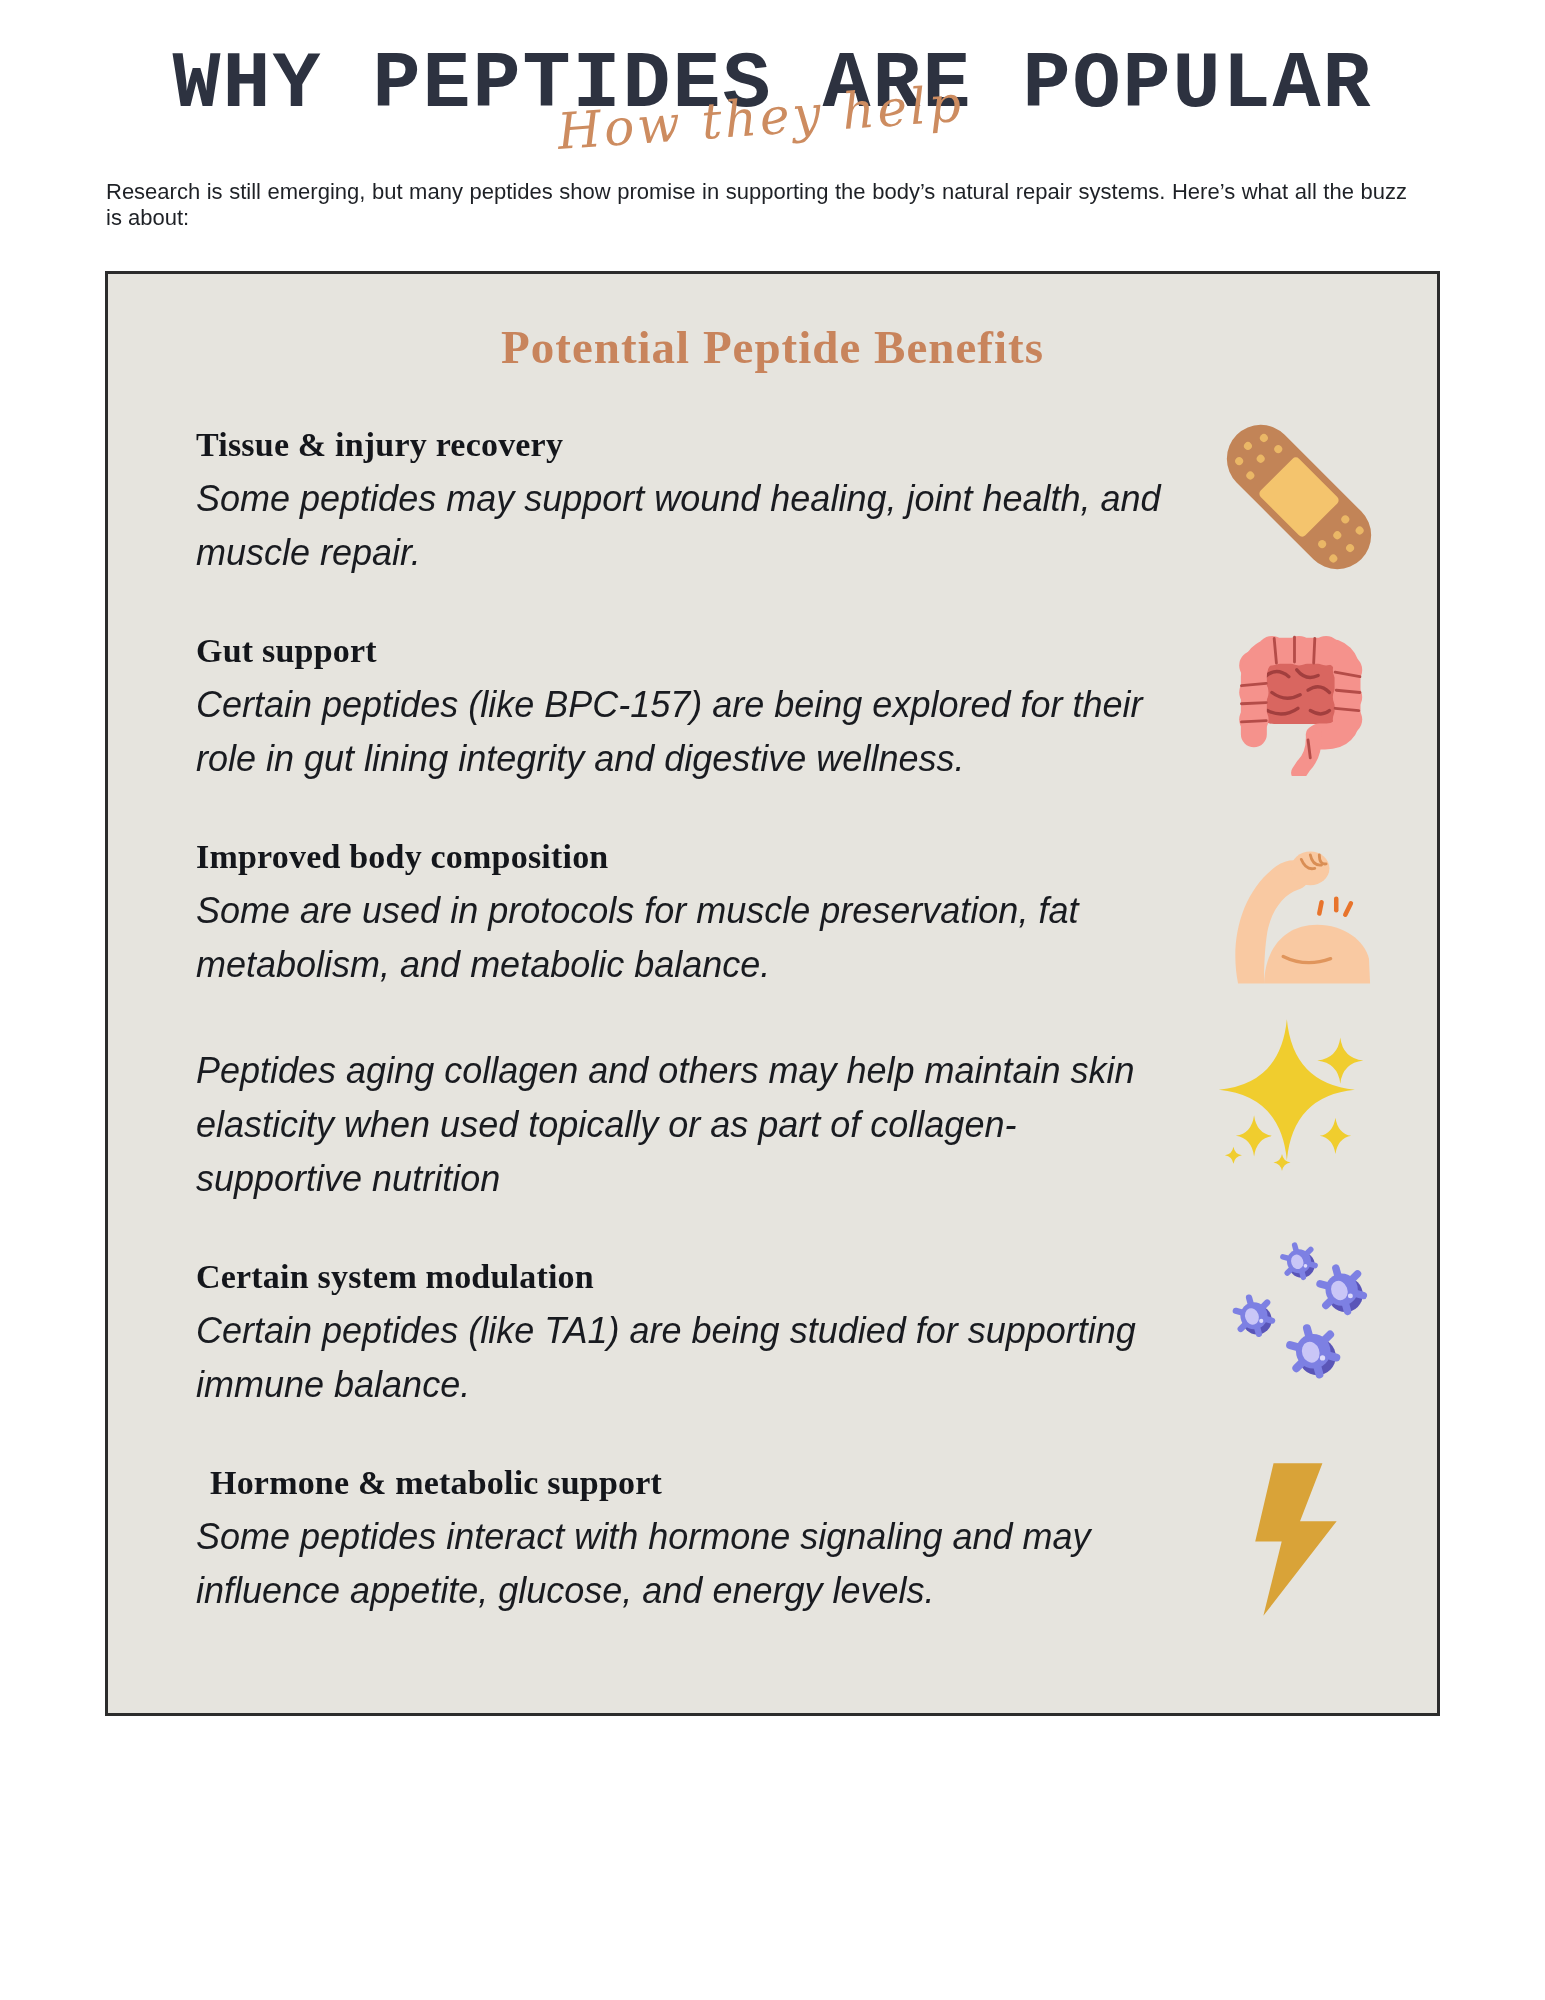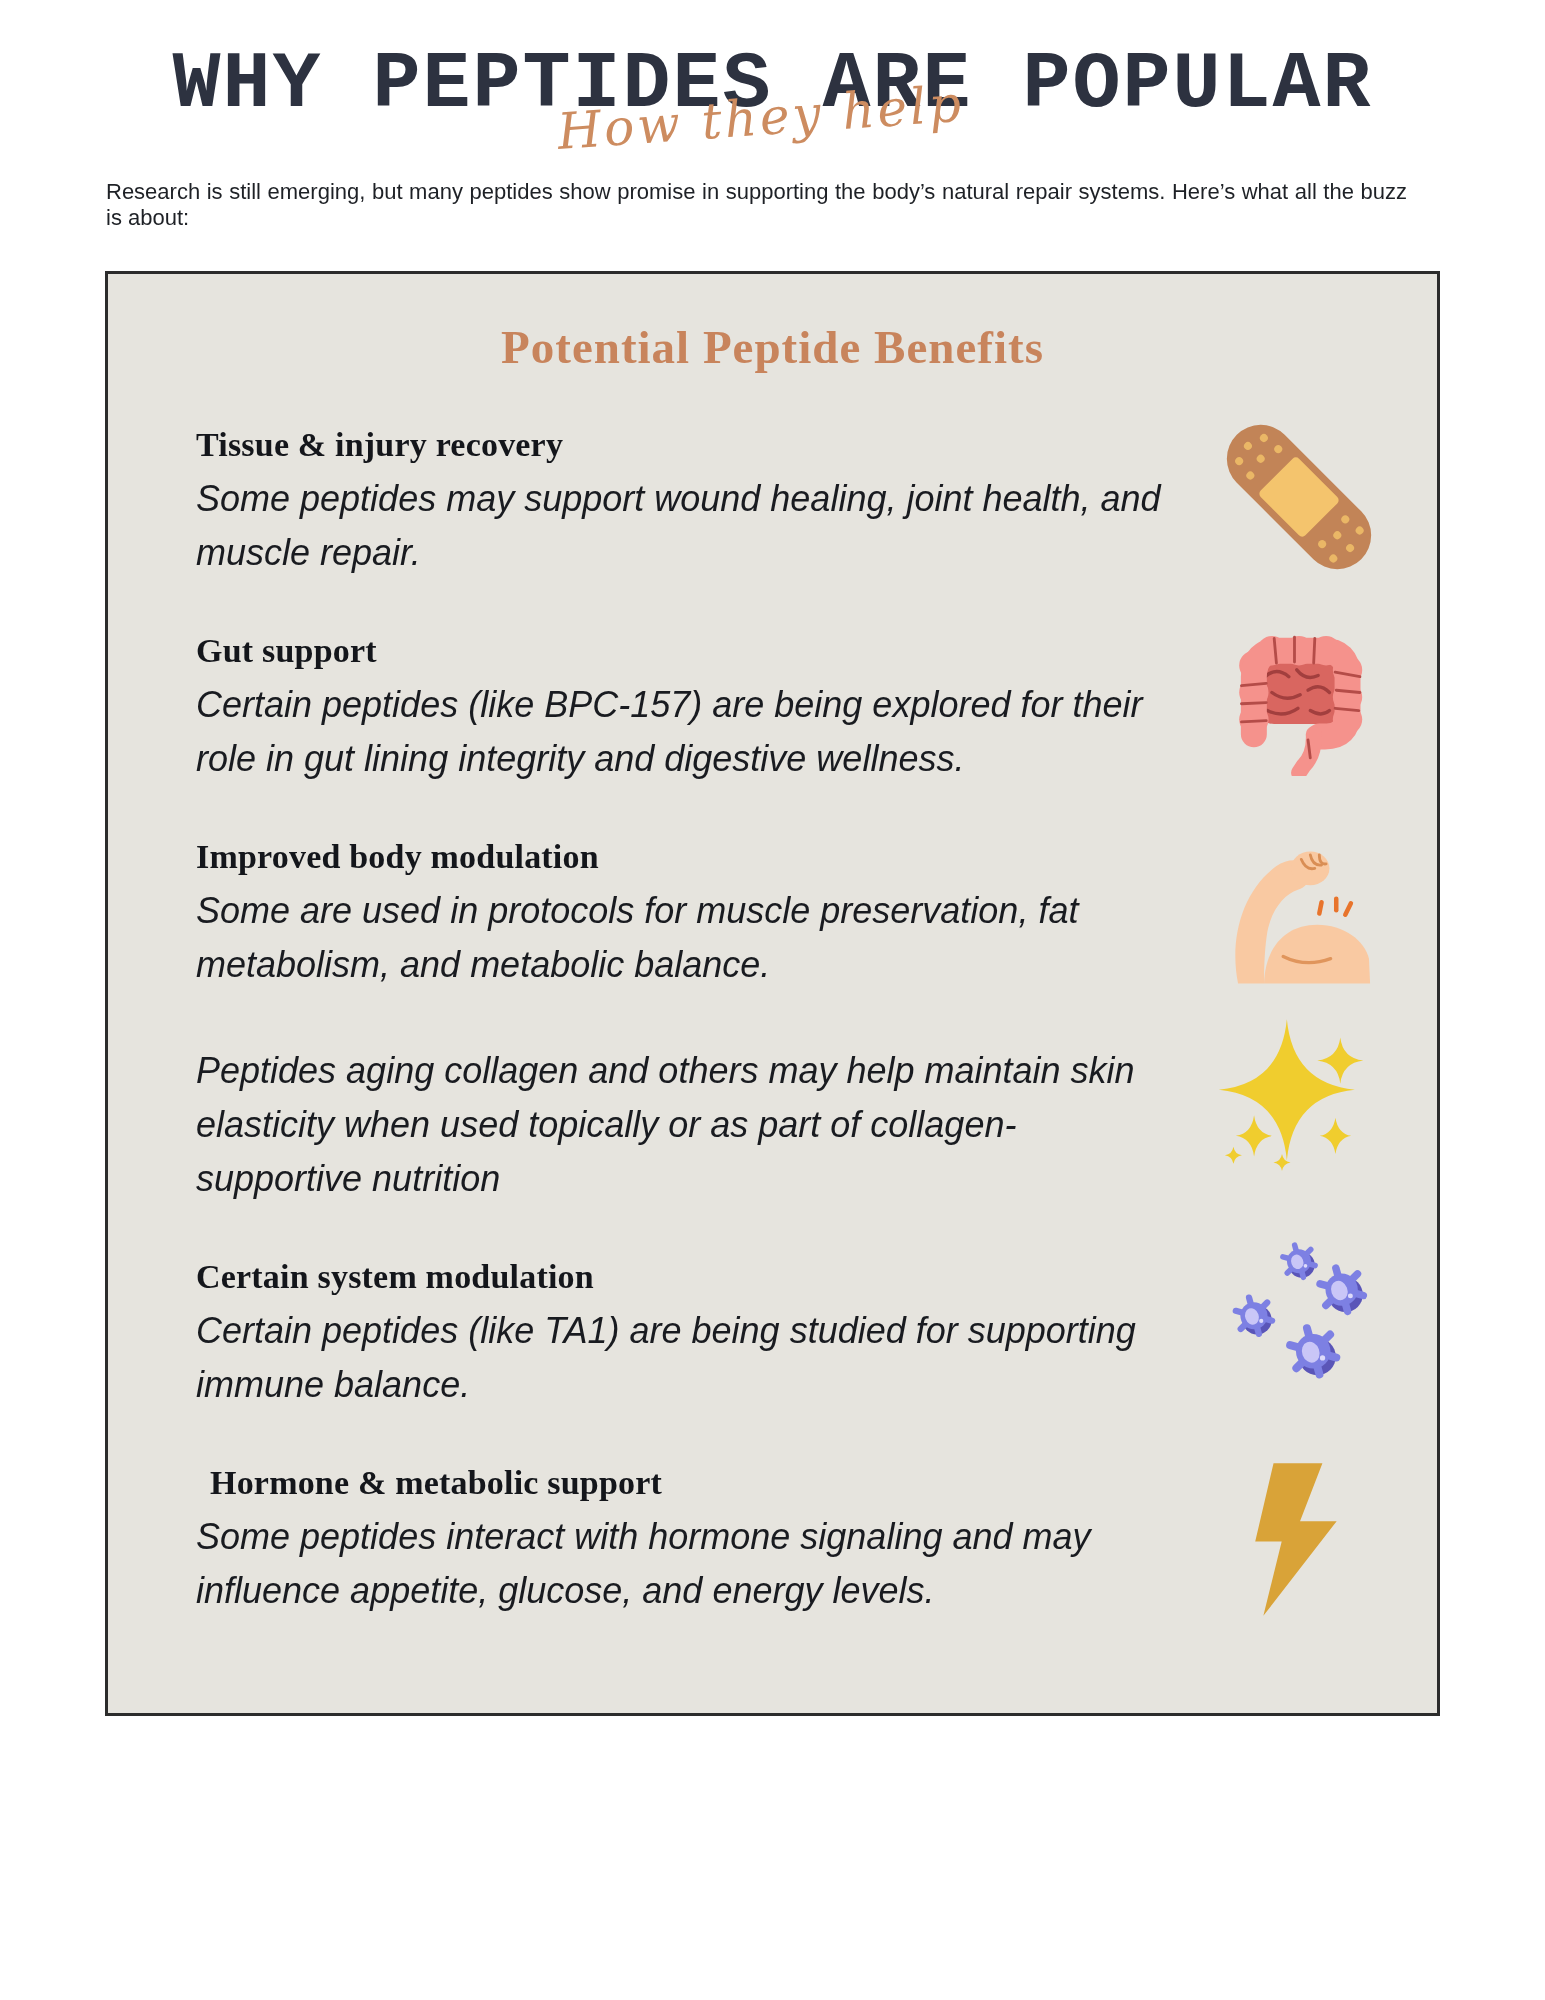--- a/index.html
+++ b/index.html
@@ -190,21 +190,21 @@
               <path d="M103,64 L124,66"></path>
               <path d="M102,80 L123,82"></path>
             <path d="M78,108 L80,124"></path>
           </g>
         </svg>
       </div>
     </div>
 
     <div class="benefit">
       <div class="benefit-text">
-        <h3>Improved body modulation</h3>
+        <h3>Improved body composition</h3>
         <p>Some are used in protocols for muscle preservation, fat metabolism, and metabolic balance.</p>
       </div>
       <div class="benefit-icon icon-bicep">
         <svg width="158" height="158" viewBox="0 0 140 140">
           <path d="M16,136 C8,96 20,54 50,32 C60,25 73,25 78,33 C83,41 78,50 69,53 C57,57 46,70 42,90 C40,102 39,118 39,136 Z" fill="#f9c9a2"></path>
           <ellipse cx="80" cy="34" rx="17" ry="15" fill="#f9c9a2"></ellipse>
           <g stroke="#d98e55" stroke-width="2.5" fill="none" stroke-linecap="round">
             <path d="M72,26 q4,10 12,8"></path>
               <path d="M80,22 q2,10 10,9"></path>
               <path d="M88,22 q0,9 6,8"></path>

